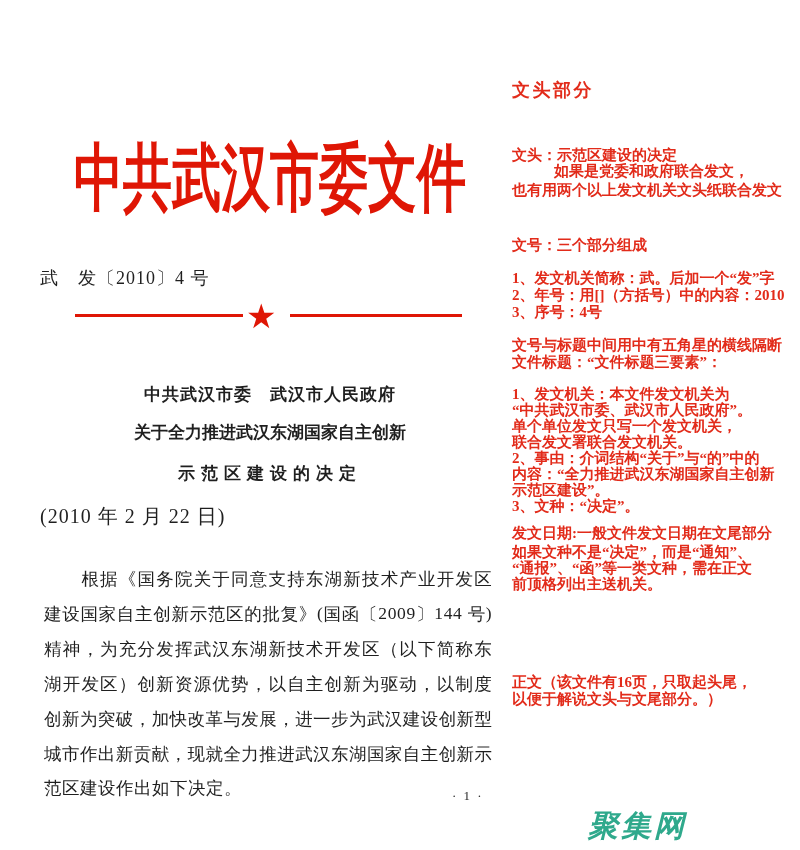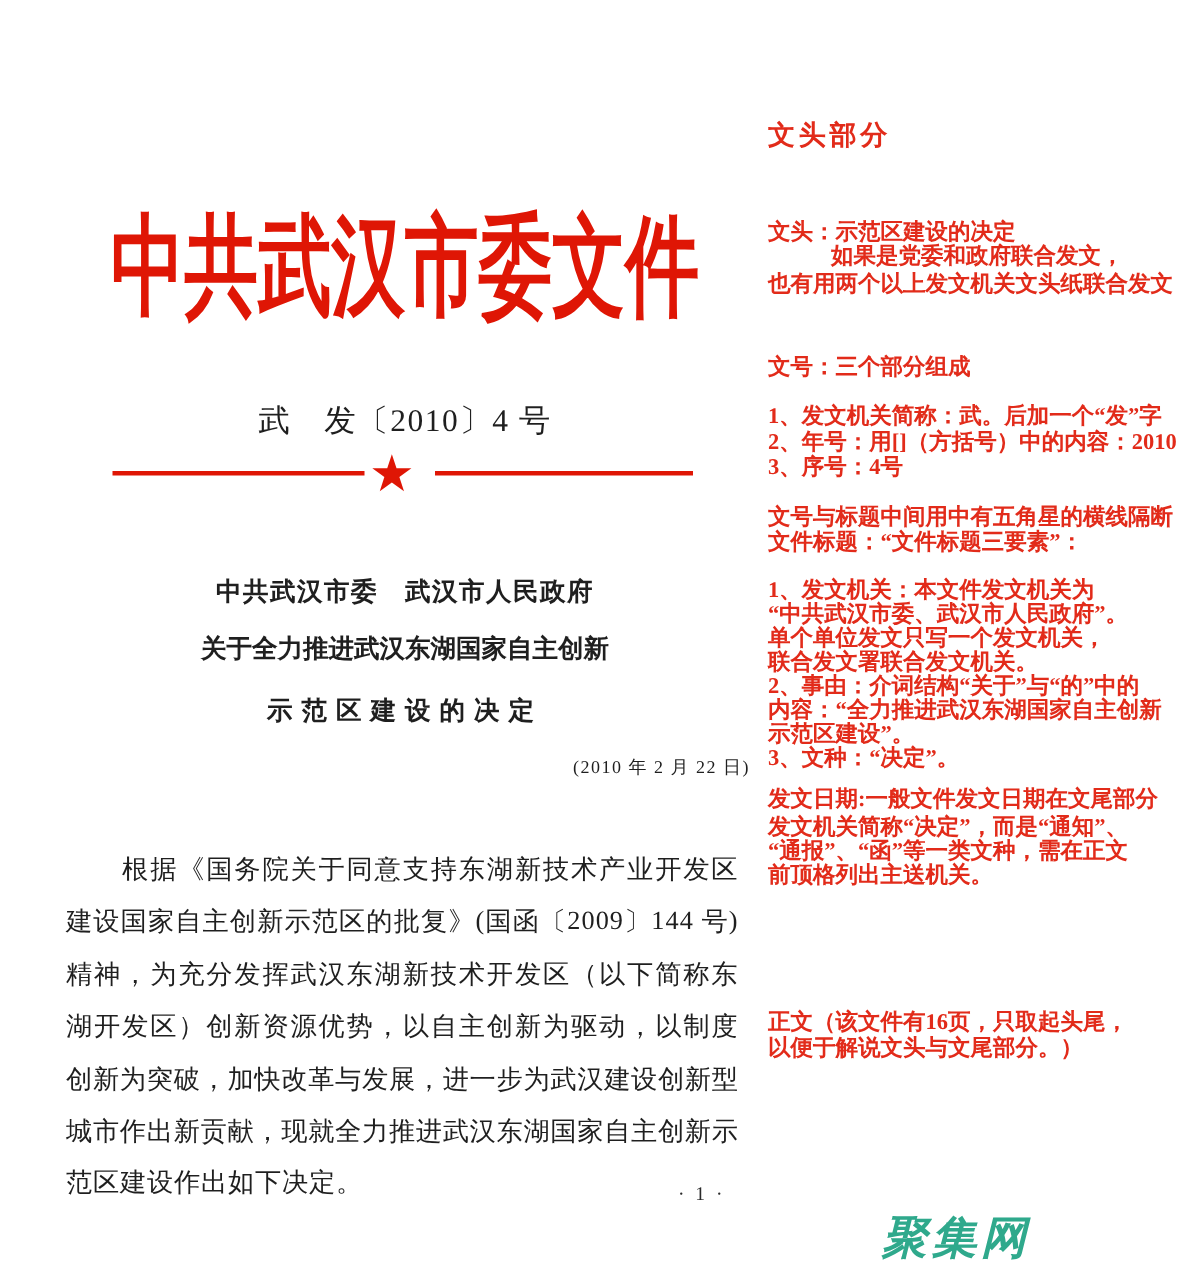--- a/index.html
+++ b/index.html
@@ -11,38 +11,38 @@
   }
   .abs { position:absolute; }
 
   
   .masthead {
     left:40px; top:141px; width:460px; text-align:center;
     font-size:49px; line-height:49px; font-weight:900; color:var(--doc-red);
     white-space:nowrap; transform:scaleY(1.5); transform-origin:50% 0;
   }
   .doc-number {
-    left:40px; top:266px; width:460px; text-align:center;
-    font-size:21px; color:var(--ink); letter-spacing:1px; white-space:nowrap;
+    left:40px; top:266px; width:460px; text-align:left;
+    font-size:18px; color:var(--ink); letter-spacing:1px; white-space:nowrap;
   }
   .sep-line { top:314px; height:3px; background:var(--doc-red); }
   .sep-left  { left:75px;  width:168px; }
   .sep-right { left:290px; width:172px; }
   .sep-star  { left:246px; top:299px; font-size:34px; line-height:36px; color:var(--doc-red); }
 
   .title-line {
     left:40px; width:460px; text-align:center; color:var(--ink);
     font-size:17px; font-weight:bold; white-space:nowrap;
   }
   .title-1 { top:383px; letter-spacing:1px; }
   .title-2 { top:421px; letter-spacing:0; }
   .title-3 { top:462px; letter-spacing:6px; }
   .date-line {
-    left:40px; top:503px; width:460px; text-align:right;
-    font-size:12px; color:var(--ink); letter-spacing:1px;
+    left:40px; top:503px; width:460px; text-align:left;
+    font-size:20px; color:var(--ink); letter-spacing:1px;
   }
 
   .doc-body { left:44px; top:561px; width:448px; }
   .body-line {
     height:35px; display:flex; justify-content:space-between; align-items:center;
     font-size:17.5px; color:var(--ink); white-space:nowrap;
   }
   .body-line.plain { display:block; line-height:35px; letter-spacing:0.5px; }
 
   .page-number {
@@ -278,21 +278,21 @@
     <div>单个单位发文只写一个发文机关，</div>
     <div>联合发文署联合发文机关。</div>
     <div>2、事由：介词结构“关于”与“的”中的</div>
     <div>内容：“全力推进武汉东湖国家自主创新</div>
     <div>示范区建设”。</div>
     <div>3、文种：“决定”。</div>
     <div class="mt-11">发文日期:一般文件发文日期在文尾部分</div>
   </div>
 
   <div class="abs ann blk-zhusong">
-    <div>发文机关简称“决定”，而是“通知”、</div>
+    <div>如果文种不是“决定”，而是“通知”、</div>
     <div>“通报”、“函”等一类文种，需在正文</div>
     <div>前顶格列出主送机关。</div>
   </div>
 
   <div class="abs ann blk-zhengwen">
     <div>正文（该文件有16页，只取起头尾，</div>
     <div>以便于解说文头与文尾部分。）</div>
   </div>
 
   <div class="abs watermark">聚集网</div>

